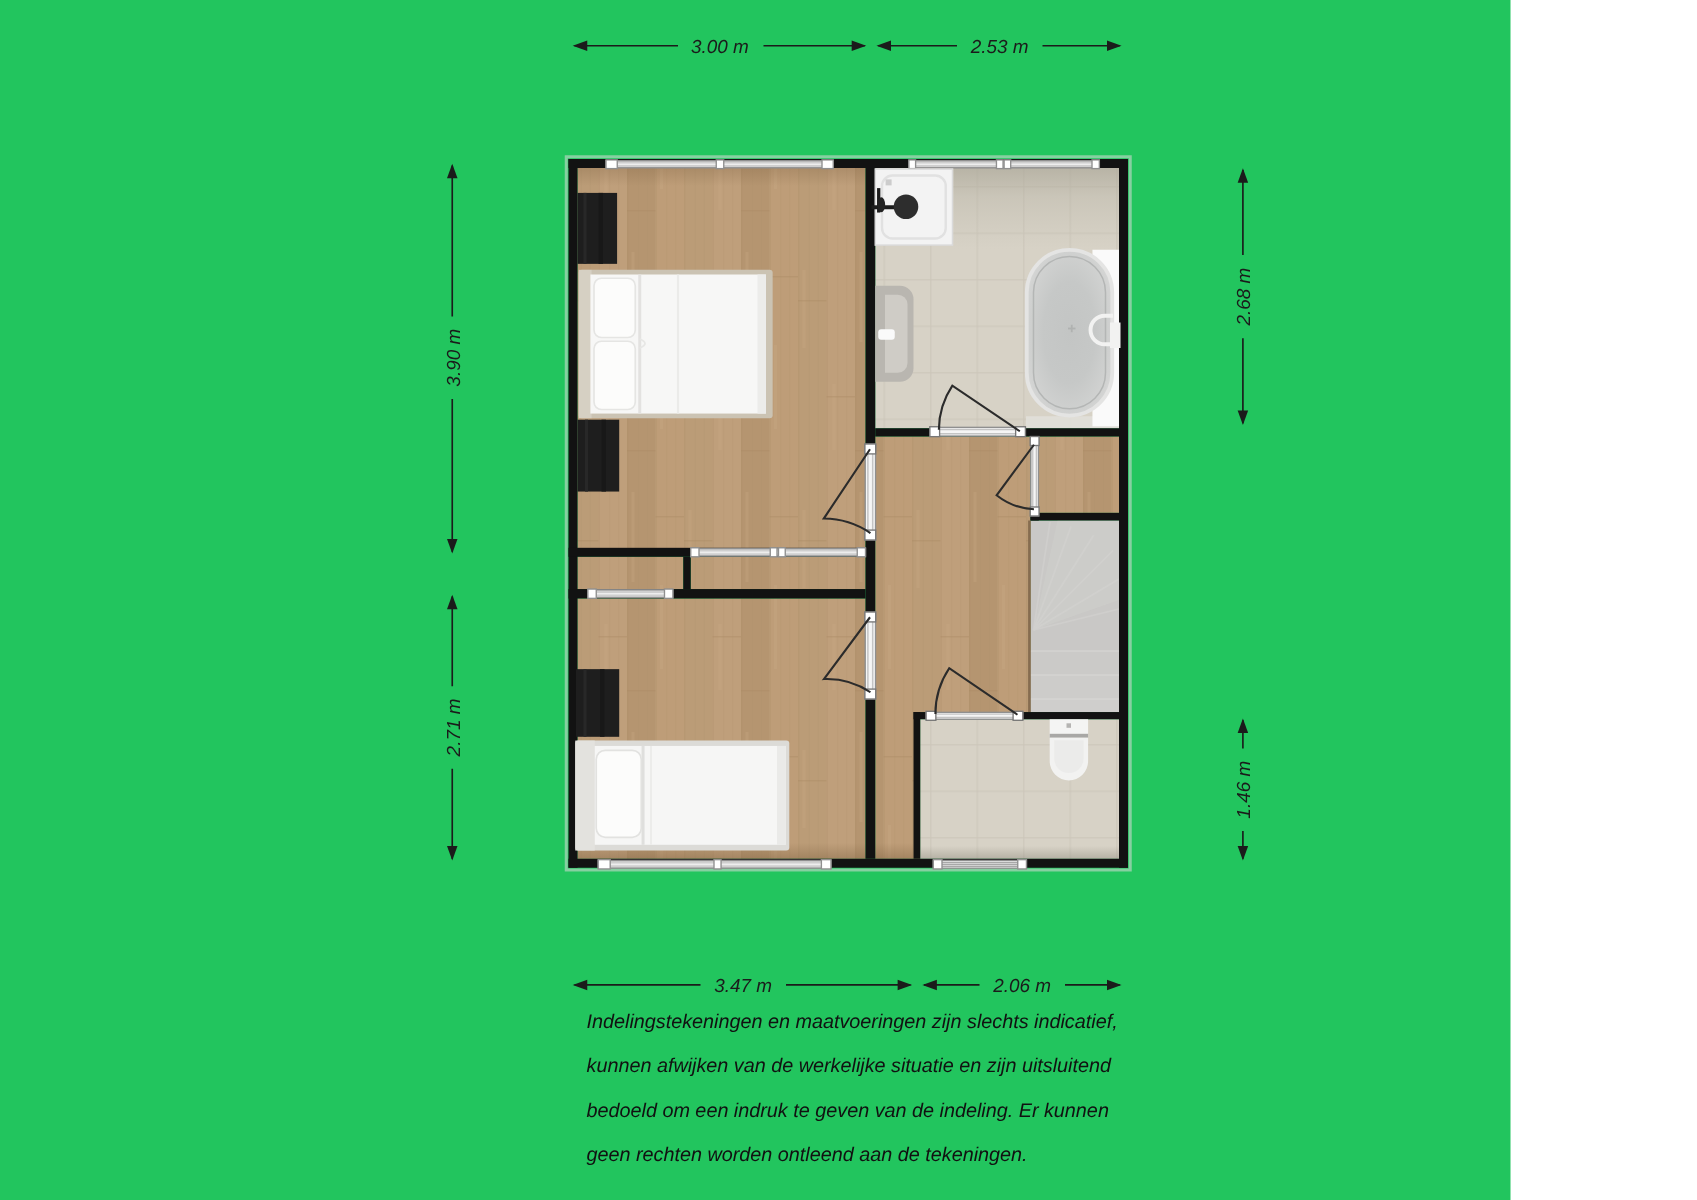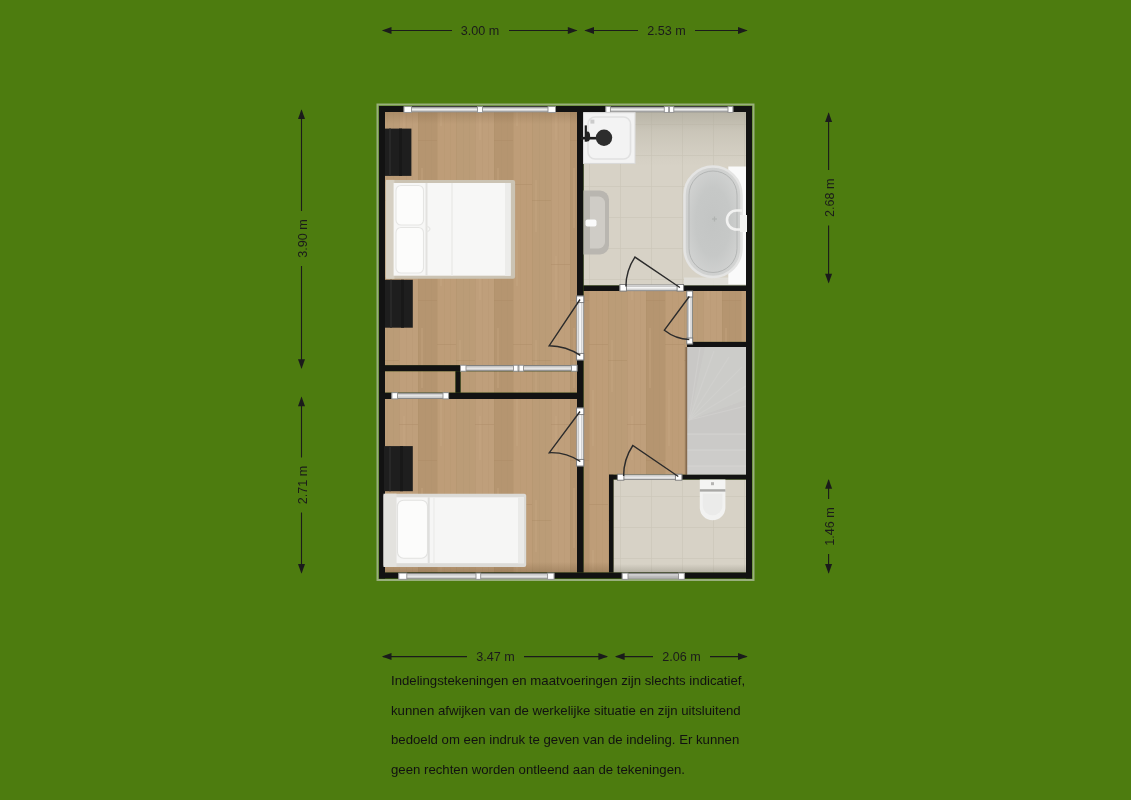--- a/index.html
+++ b/index.html
@@ -1,17 +1,17 @@
 <!DOCTYPE html>
 <html><head>
 <meta charset="utf-8">
 <style>
   html,body{margin:0;padding:0;background:#ffffff;}
-  #stage{position:relative;width:1131px;height:800px;background:#4d7c0f;overflow:hidden;
-         font-family:"Liberation Sans", sans-serif;}
+  #stage{position:relative;width:1007px;height:800px;background:#22c55e;overflow:hidden;
+         font-family:"Liberation Sans", sans-serif;font-style:italic;}
   svg text{font-family:"Liberation Sans", sans-serif;}
 </style>
 </head>
 <body>
 <div id="stage">
 <svg width="1131" height="800" viewBox="0 0 1131 800" xmlns="http://www.w3.org/2000/svg">
 <defs>
   <pattern id="wood" patternUnits="userSpaceOnUse" width="76" height="160">
     <rect width="76" height="160" fill="#bb9c77"></rect>
     <rect x="19" width="19" height="160" fill="#c1a27d" opacity="0.7"></rect>

